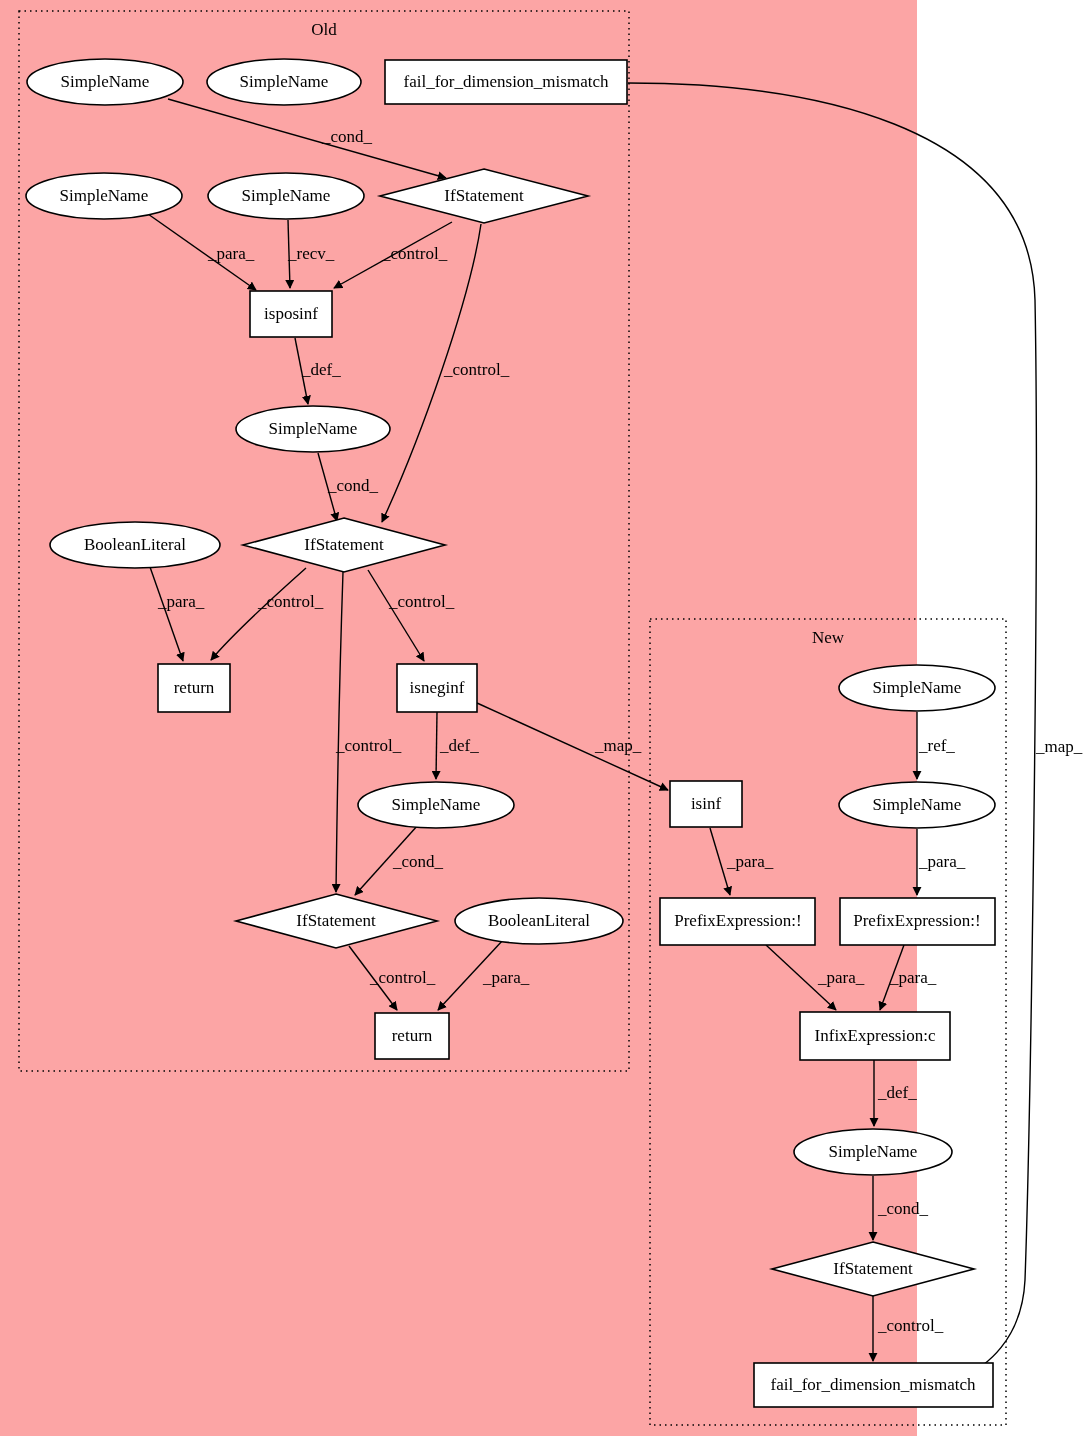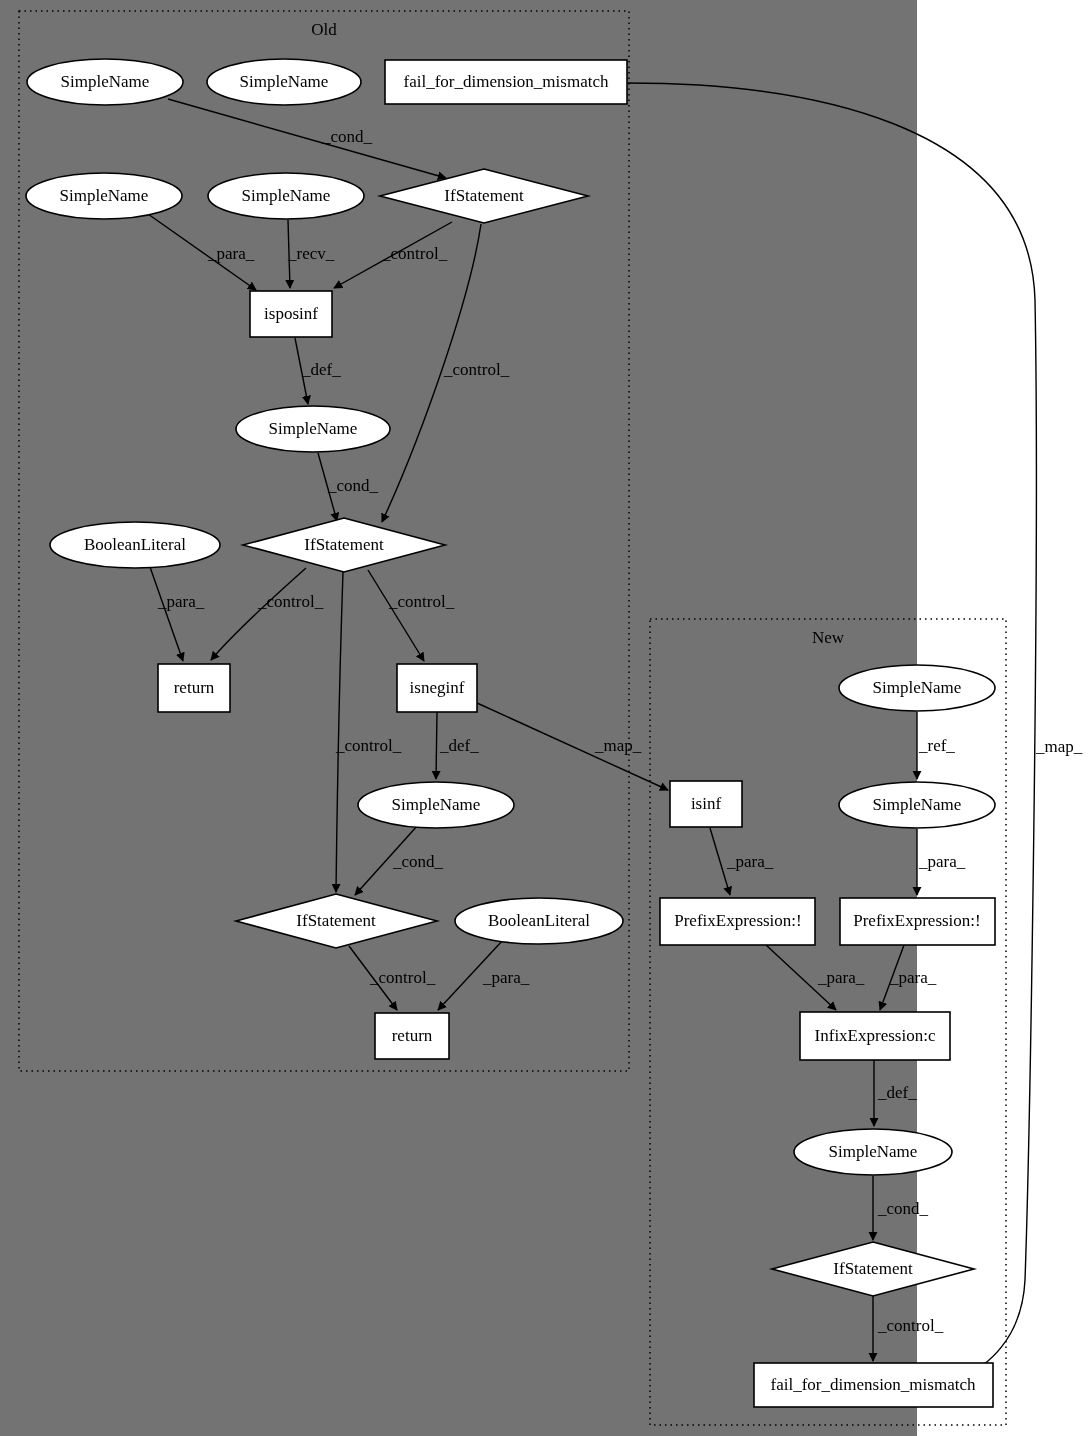--- a/index.html
+++ b/index.html
@@ -4,21 +4,21 @@
 <style>
   html, body {
     margin: 0;
     padding: 0;
     background: #ffffff;
   }
   #canvas {
     position: relative;
     width: 917px;
     height: 1436px;
-    background: #737373;
+    background: #fca5a5;
     font-family: "Liberation Serif", serif;
   }
   svg#graph {
     display: block;
     width: 1089px;
     height: 1436px;
   }
   .node-shape {
     fill: #ffffff;
     stroke: #000000;

